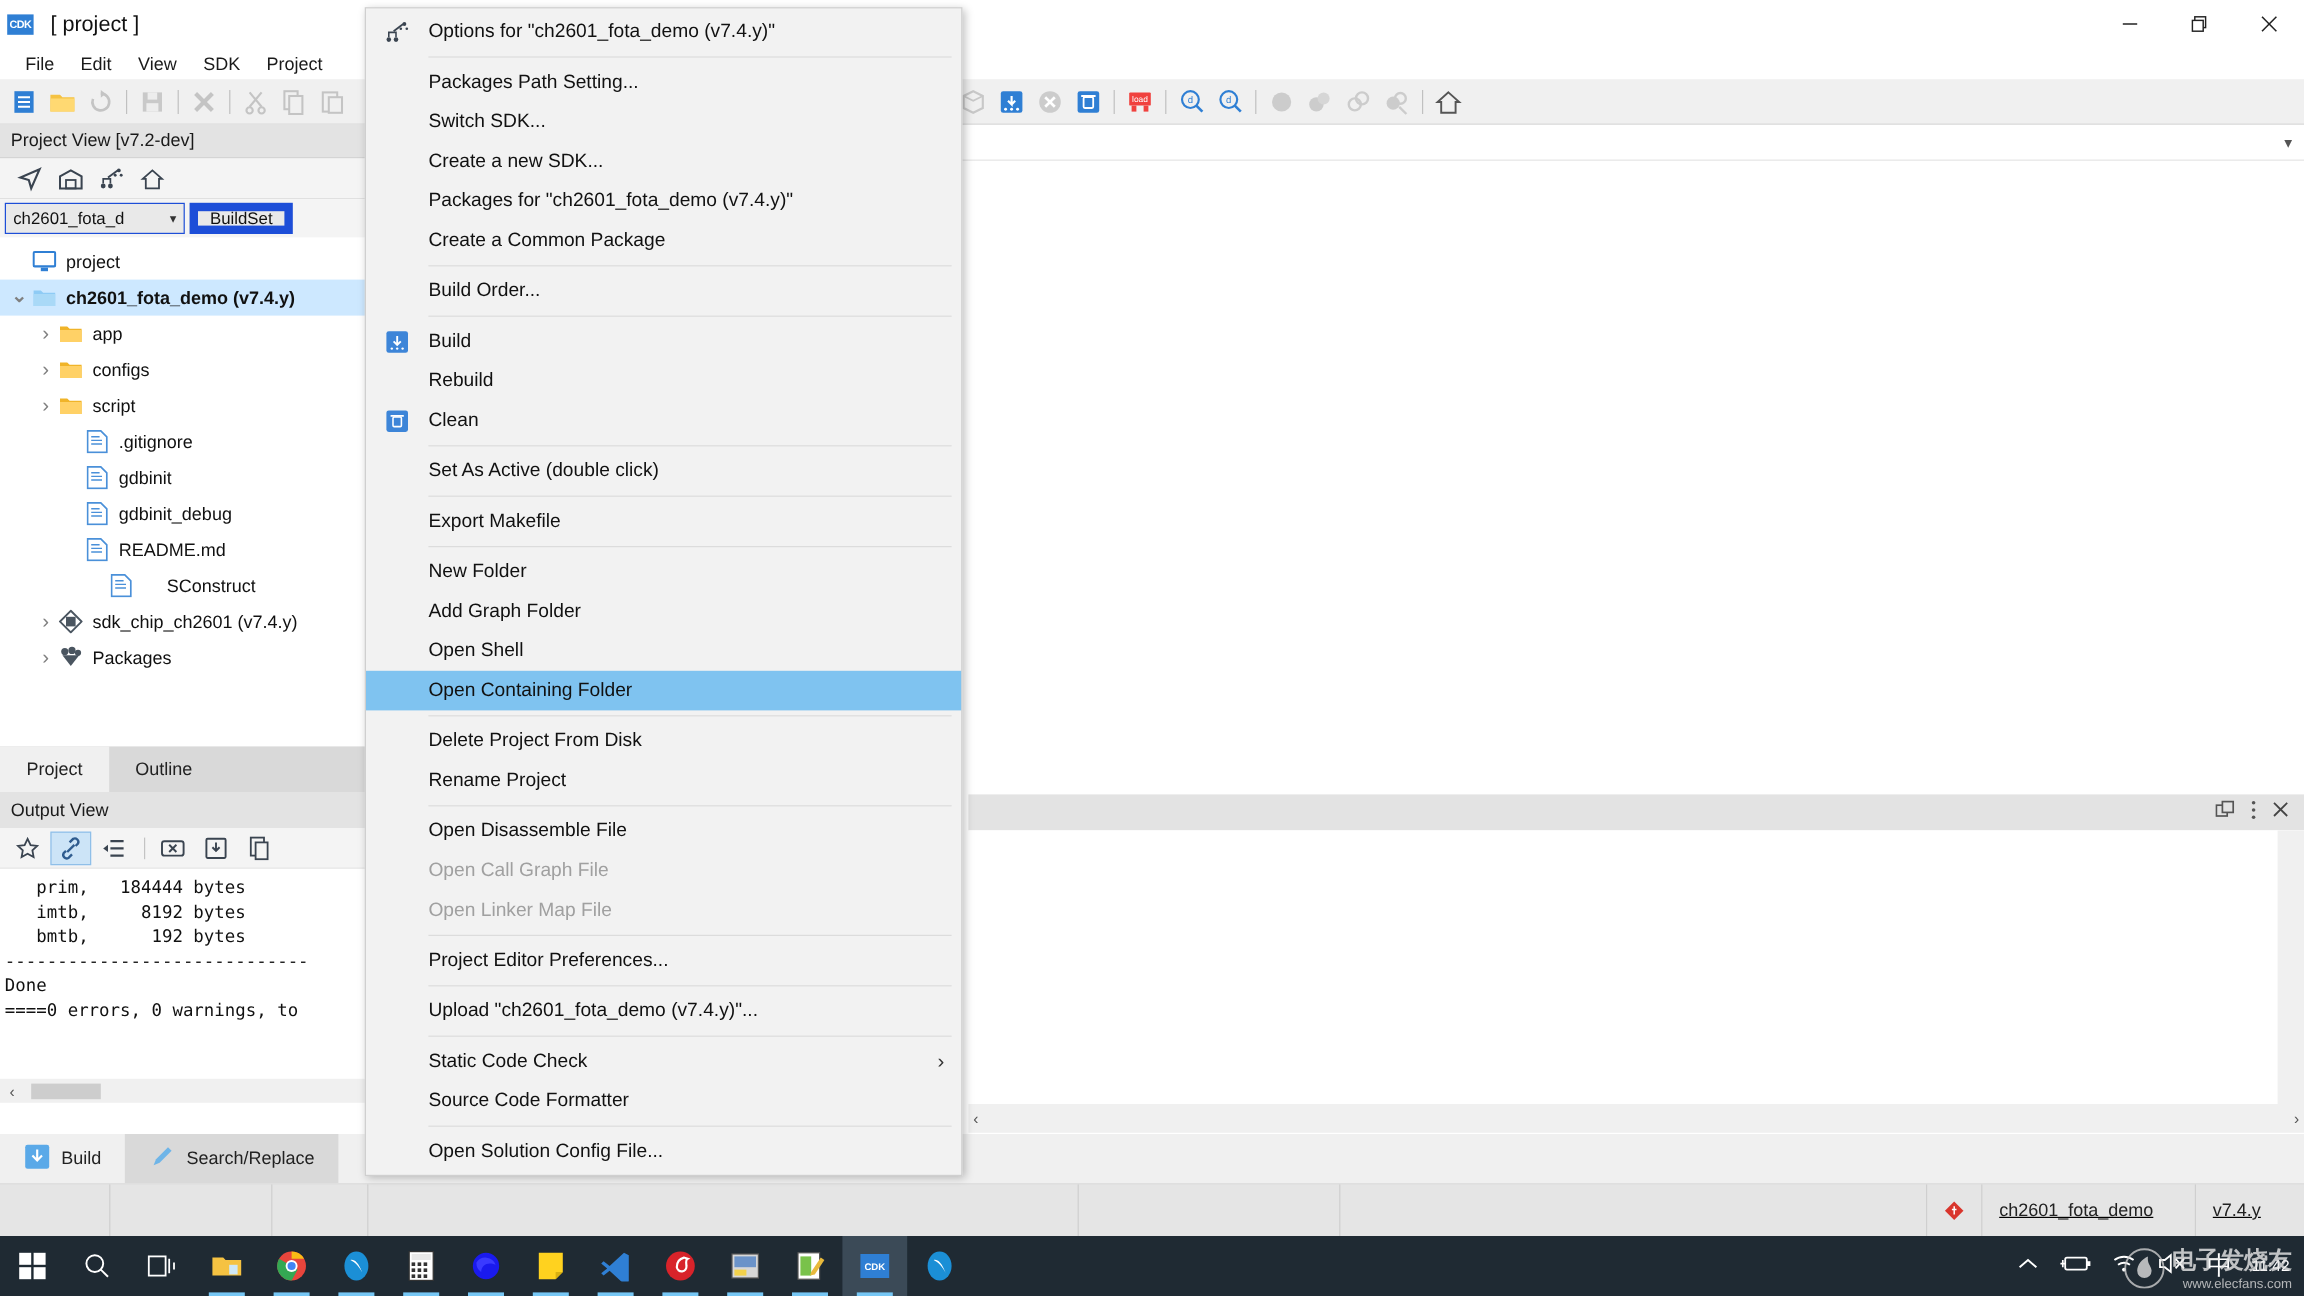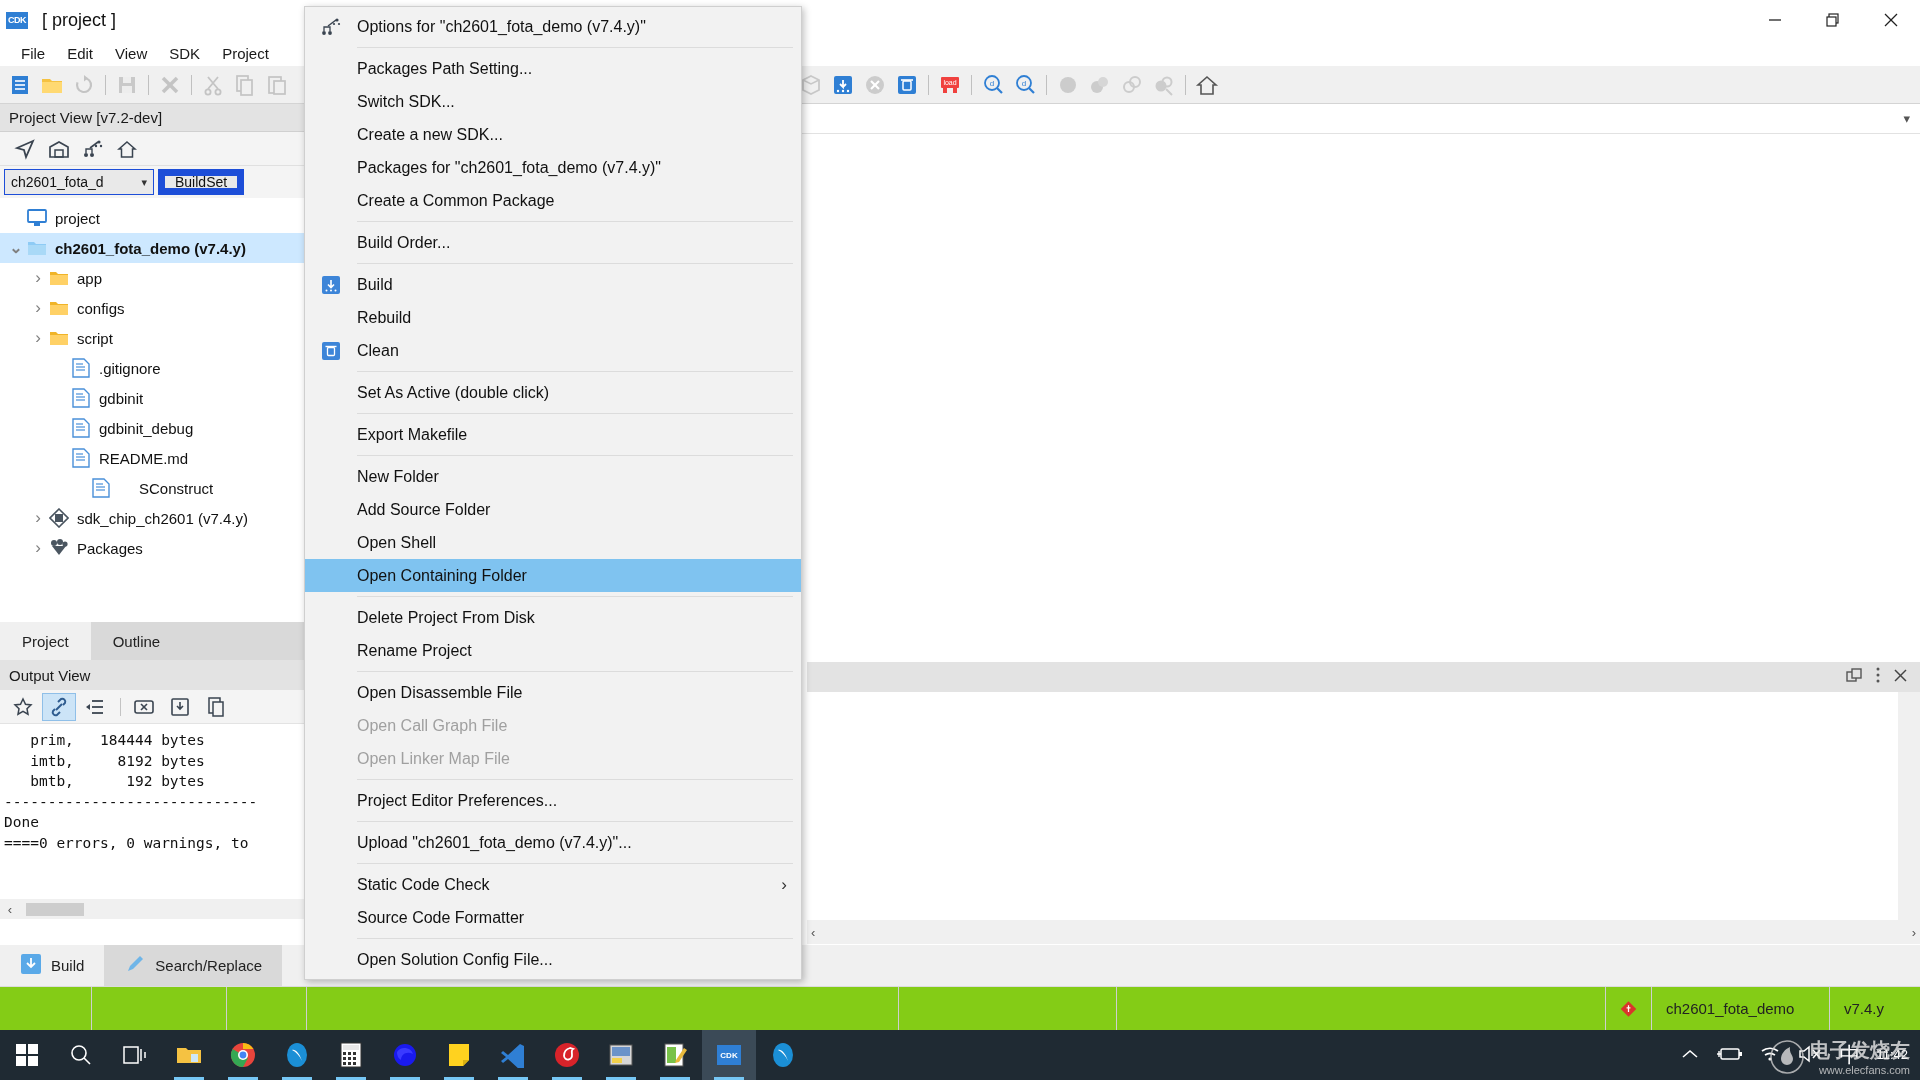--- a/index.html
+++ b/index.html
@@ -107,21 +107,21 @@
     gap: 12px; padding-right: 12px;
   }
   .rp-body { position: absolute; left: 807px; top: 692px; width: 1113px; height: 228px; background: #fff; }
   .rp-hscroll { position: absolute; left: 807px; top: 920px; width: 1113px; height: 24px; background: #f0f0f0; display:flex; align-items:center; justify-content: space-between; padding: 0 4px;}
   .mid-blank { position: absolute; left: 307px; top: 662px; width: 500px; height: 283px; background: #fff; }
   .right-vscroll { position: absolute; left: 1898px; top: 692px; width: 22px; height: 228px; background: #f0f0f0; }
 
   
   .statusbar {
     position: absolute; left: 0; top: 986px; width: 1920px; height: 44px;
-    background: #84cc16; border-top: 1px solid #dcdcdc; display: flex; align-items: stretch;
+    background: #e5e5e5; border-top: 1px solid #dcdcdc; display: flex; align-items: stretch; text-decoration: underline;
   }
   .sb-cell { border-right: 1px solid #cfcfcf; display: flex; align-items: center; padding: 0 14px; font-size: 15px; color: #222; }
   .sb-spacer { flex: 1; border-right: 1px solid #cfcfcf; }
 
   
   .taskbar { position: absolute; left: 0; top: 1030px; width: 1920px; height: 50px; background: #1f2a33; display: flex; align-items: center; }
   .tb-item { width: 54px; height: 50px; display: flex; align-items: center; justify-content: center; position: relative; }
   .tb-item.active-app { background: #3b4a57; }
   .tb-item .underline { position: absolute; bottom: 0; left: 12px; width: 30px; height: 3px; background: #76c7f5; }
   .tray { margin-left: auto; display: flex; align-items: center; gap: 16px; padding-right: 12px; color: #fff; font-size: 15px; }
@@ -881,21 +881,21 @@
         <span class="ico"></span>
         <span class="lbl">Export Makefile</span>
       </div>
       <div class="ctx-sep"></div>
       <div class="ctx-item">
         <span class="ico"></span>
         <span class="lbl">New Folder</span>
       </div>
       <div class="ctx-item">
         <span class="ico"></span>
-        <span class="lbl">Add Source Folder</span>
+        <span class="lbl">Add Graph Folder</span>
       </div>
       <div class="ctx-item">
         <span class="ico"></span>
         <span class="lbl">Open Shell</span>
       </div>
       <div class="ctx-item hl">
         <span class="ico"></span>
         <span class="lbl">Open Containing Folder</span>
       </div>
       <div class="ctx-sep"></div>

